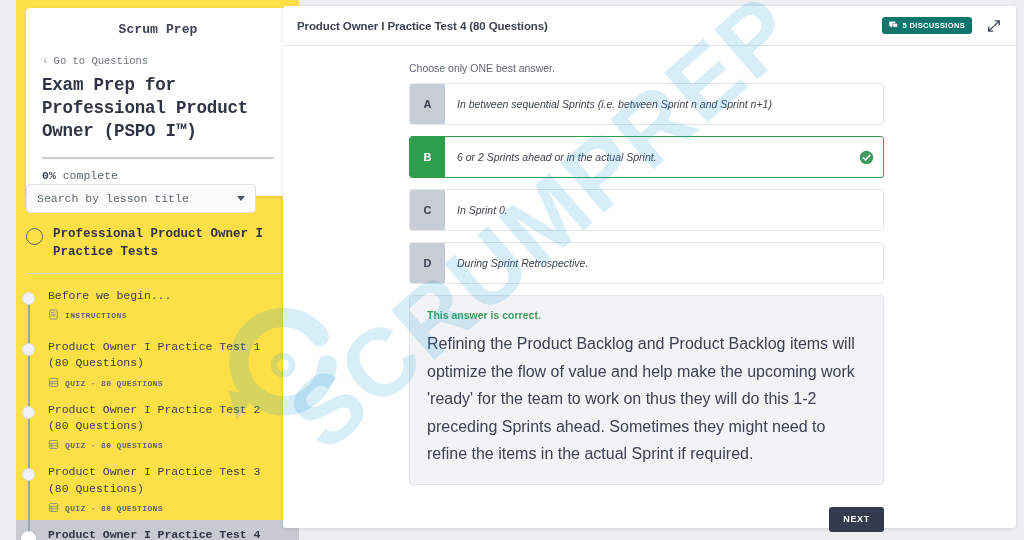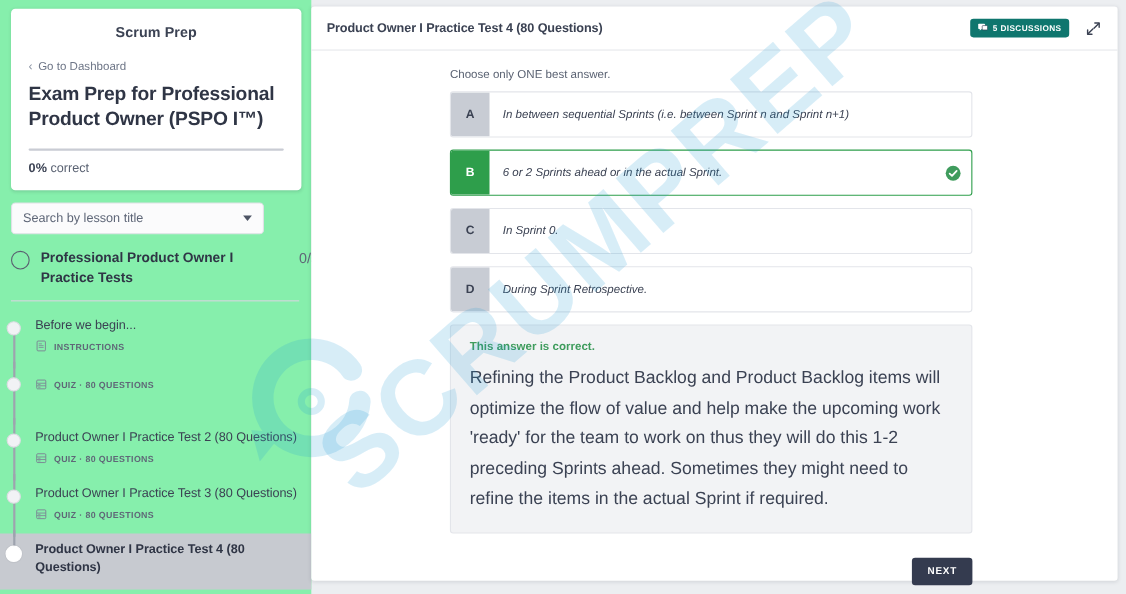--- a/index.html
+++ b/index.html
@@ -45,25 +45,26 @@
     left: 218px;
     top: 300px;
     width: 130px;
     height: 130px;
     opacity: 0.17;
   }
 
   
   #sidebar {
     position: absolute;
-    left: 0; top: 0;
+    left: 16px; top: 0;
     width: 283px;
     height: 540px;
-    background: #86efac;
+    background: #fde047;
     z-index: 10;
+    font-family: Liberation Mono, monospace;
   }
 
   .course-card {
     position: absolute;
     left: 10px; top: 8px;
     width: 264px;
     background: #ffffff;
     border-radius: 4px;
     box-shadow: 0 1px 3px rgba(20,25,40,0.13);
     padding: 14px 16px 14px 16px;
@@ -411,30 +412,30 @@
 </head>
 <body>
 
 <div id="sidebar">
 
   <div class="course-card">
     <div class="brand">Scrum Prep</div>
 
     <div class="dash-link">
       <span class="chev">‹</span>
-      <span>Go to Dashboard</span>
+      <span>Go to Questions</span>
     </div>
 
     <div class="course-title">Exam Prep for Professional Product Owner (PSPO I™)</div>
 
     <div class="progress-rule"></div>
 
     <div class="progress-label">
       <b>0%</b>
-      <span>correct</span>
+      <span>complete</span>
     </div>
   </div>
 
   <div class="lesson-search">
     <span class="ph">Search by lesson title</span>
     <span class="caret"></span>
   </div>
 
   <div class="section-head">
     <span class="sec-circle"></span>
@@ -460,20 +461,21 @@
             <span class="mtxt">INSTRUCTIONS</span>
           </div>
         </div>
       </div>
       <div class="lesson">
         <div class="bullet-col">
           <div class="track"></div>
           <div class="bullet"></div>
         </div>
         <div class="lesson-body">
+          <div class="lesson-name">Product Owner I Practice Test 1 (80 Questions)</div>
           <div class="lesson-meta">
             <svg class="glyph" width="11" height="11" viewBox="0 0 16 16">
               <rect x="2" y="2.2" width="12" height="11.6" rx="1.3" fill="none" stroke="#7b8293" stroke-width="1.2"></rect>
               <path d="M2 6.4 H14" stroke="#7b8293" stroke-width="1.1"></path>
               <path d="M2 9.8 H14" stroke="#7b8293" stroke-width="1.1"></path>
               <path d="M4.4 8.1 h2.1 M4.4 11.7 h2.1" stroke="#7b8293" stroke-width="1" stroke-linecap="round"></path>
             </svg>
             <span class="mtxt">QUIZ · 80 QUESTIONS</span>
           </div>
         </div>

